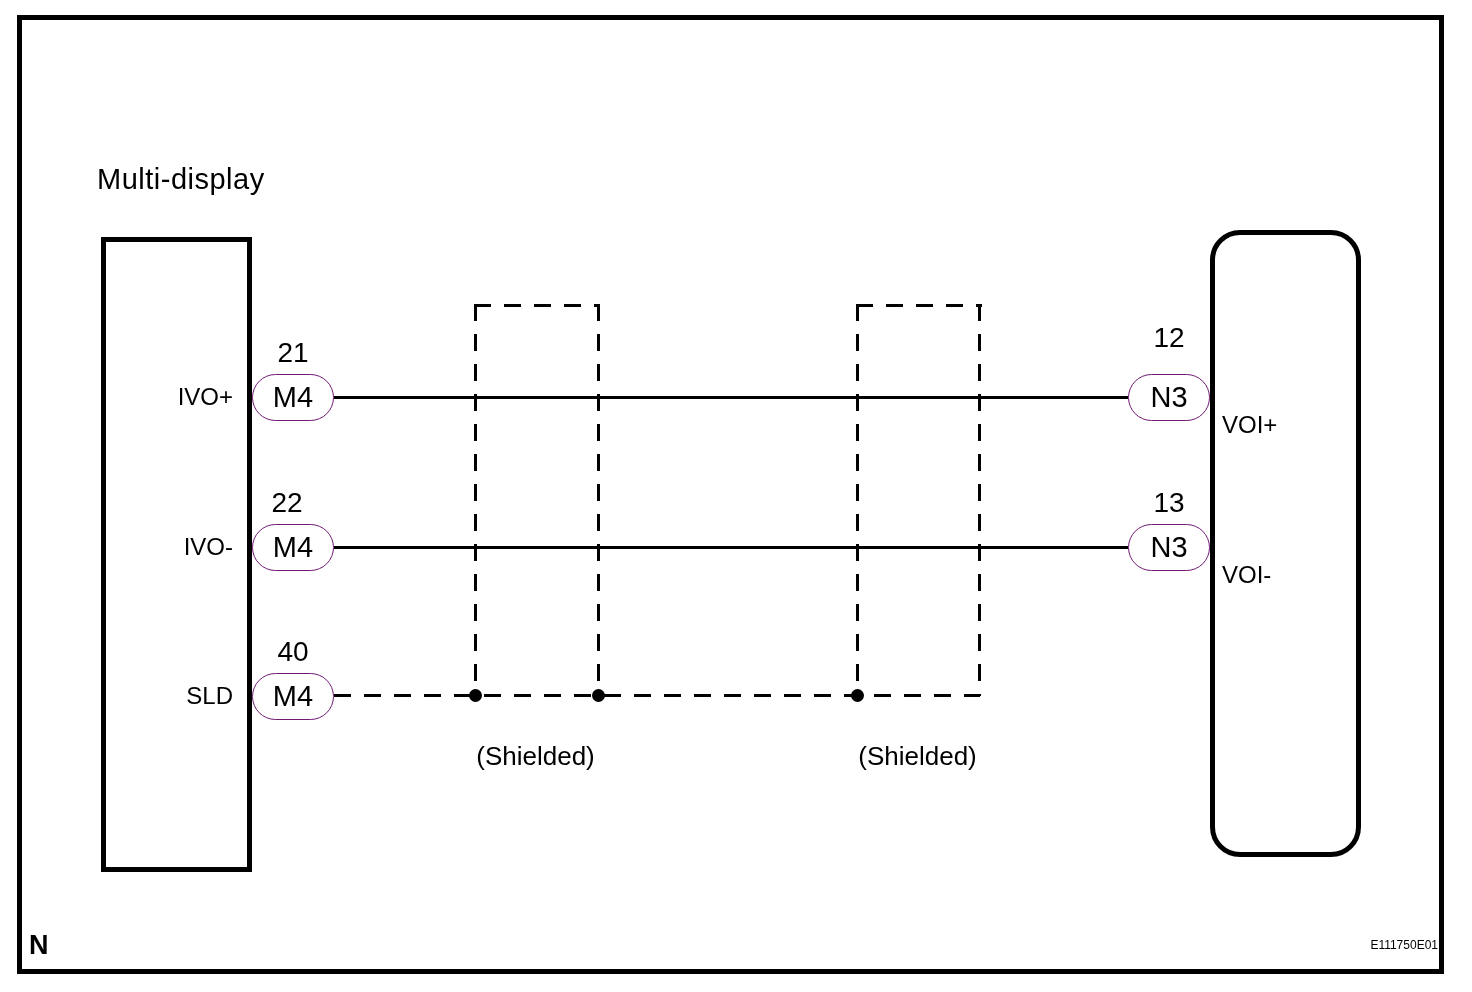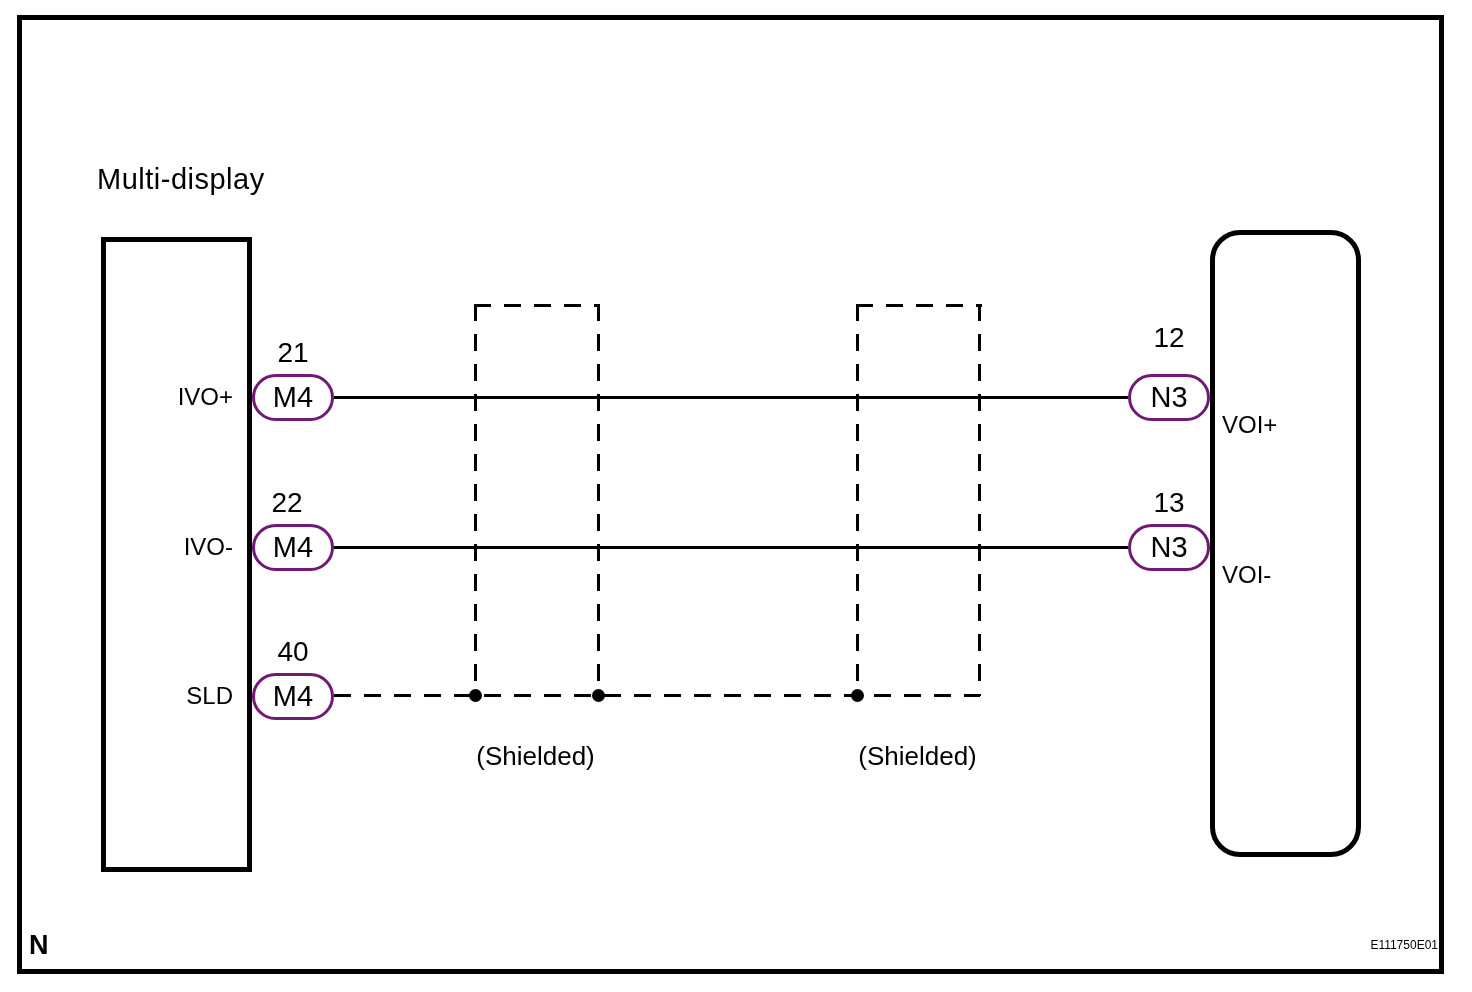--- a/index.html
+++ b/index.html
@@ -29,21 +29,21 @@
     position: absolute;
     border: 5px solid #000;
     background: #ffffff;
   }
   .left-box  { left: 101px; top: 237px; width: 151px; height: 635px; }
   .right-box { left: 1210px; top: 230px; width: 151px; height: 627px; border-radius: 30px; }
 
   .pill {
     position: absolute;
     width: 82px; height: 47px;
-    border: 3px solid #701a75;
+    border: 1px solid #701a75;
     border-radius: 24px;
     background: #fff;
     display: flex; align-items: center; justify-content: center;
     font-size: 29px;
     z-index: 3;
   }
 
   .pin-number {
     position: absolute;
     width: 82px; height: 32px;

